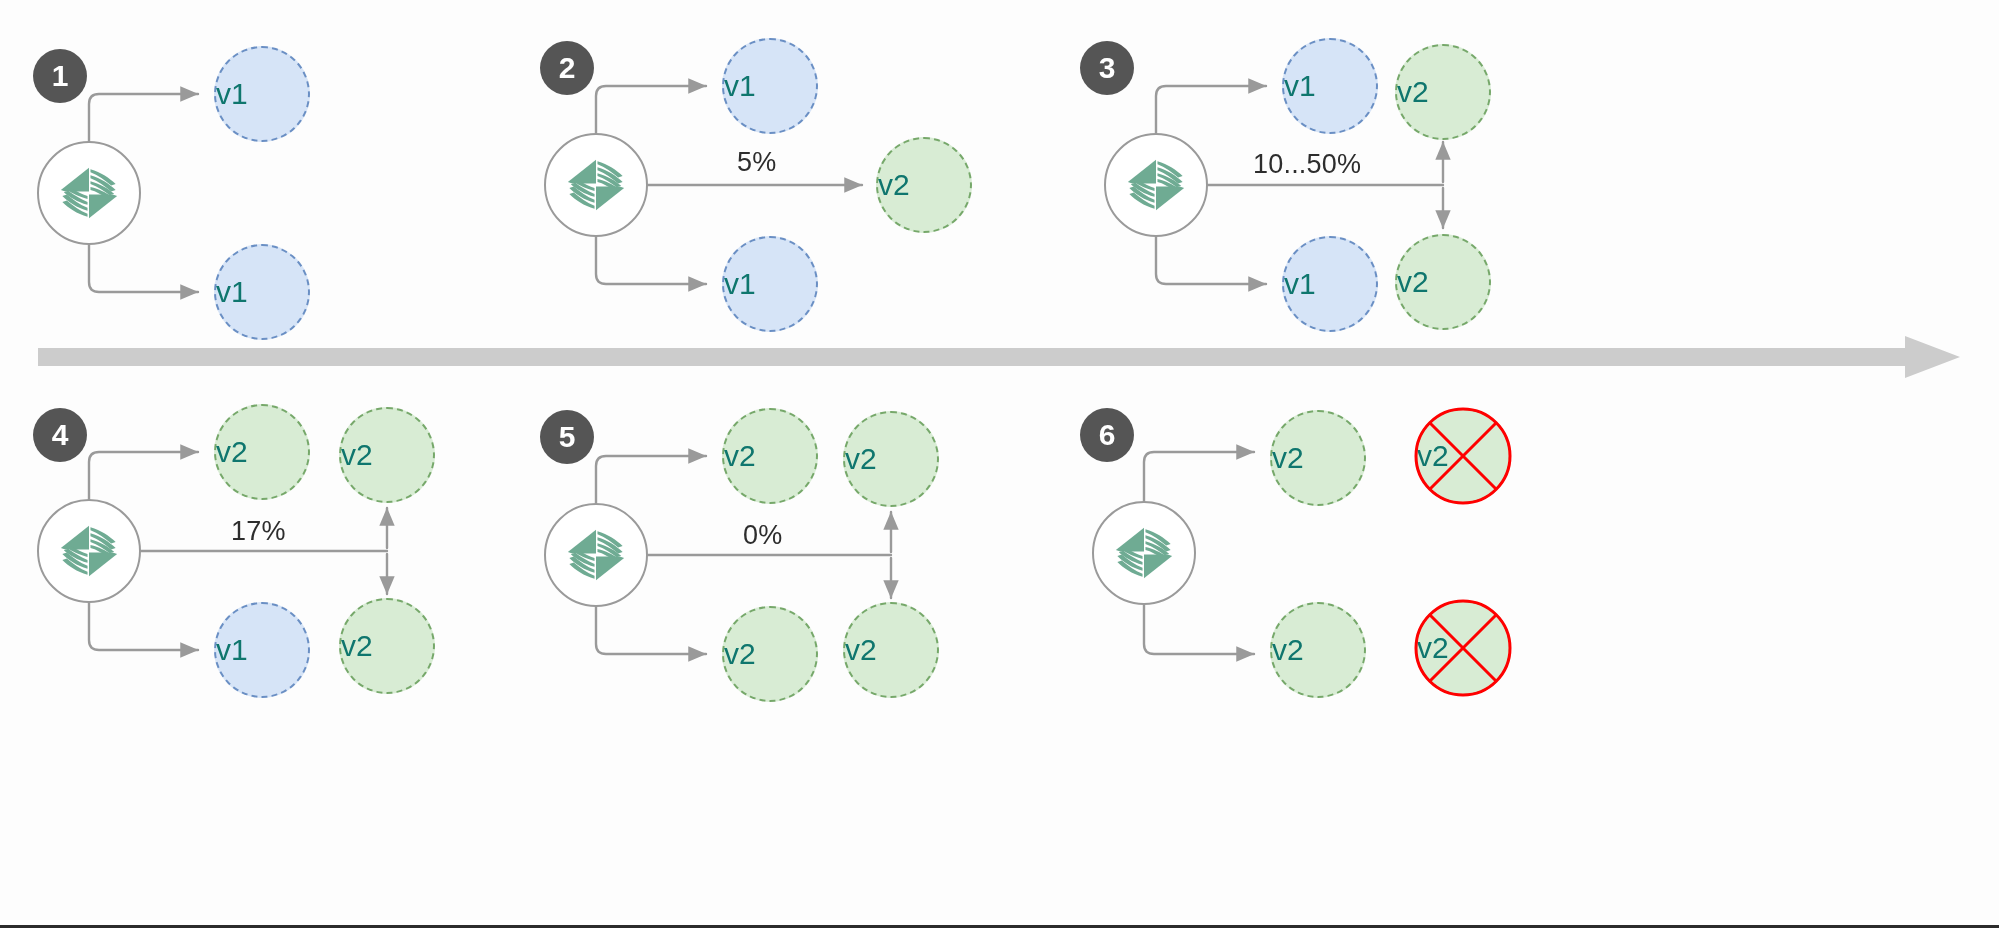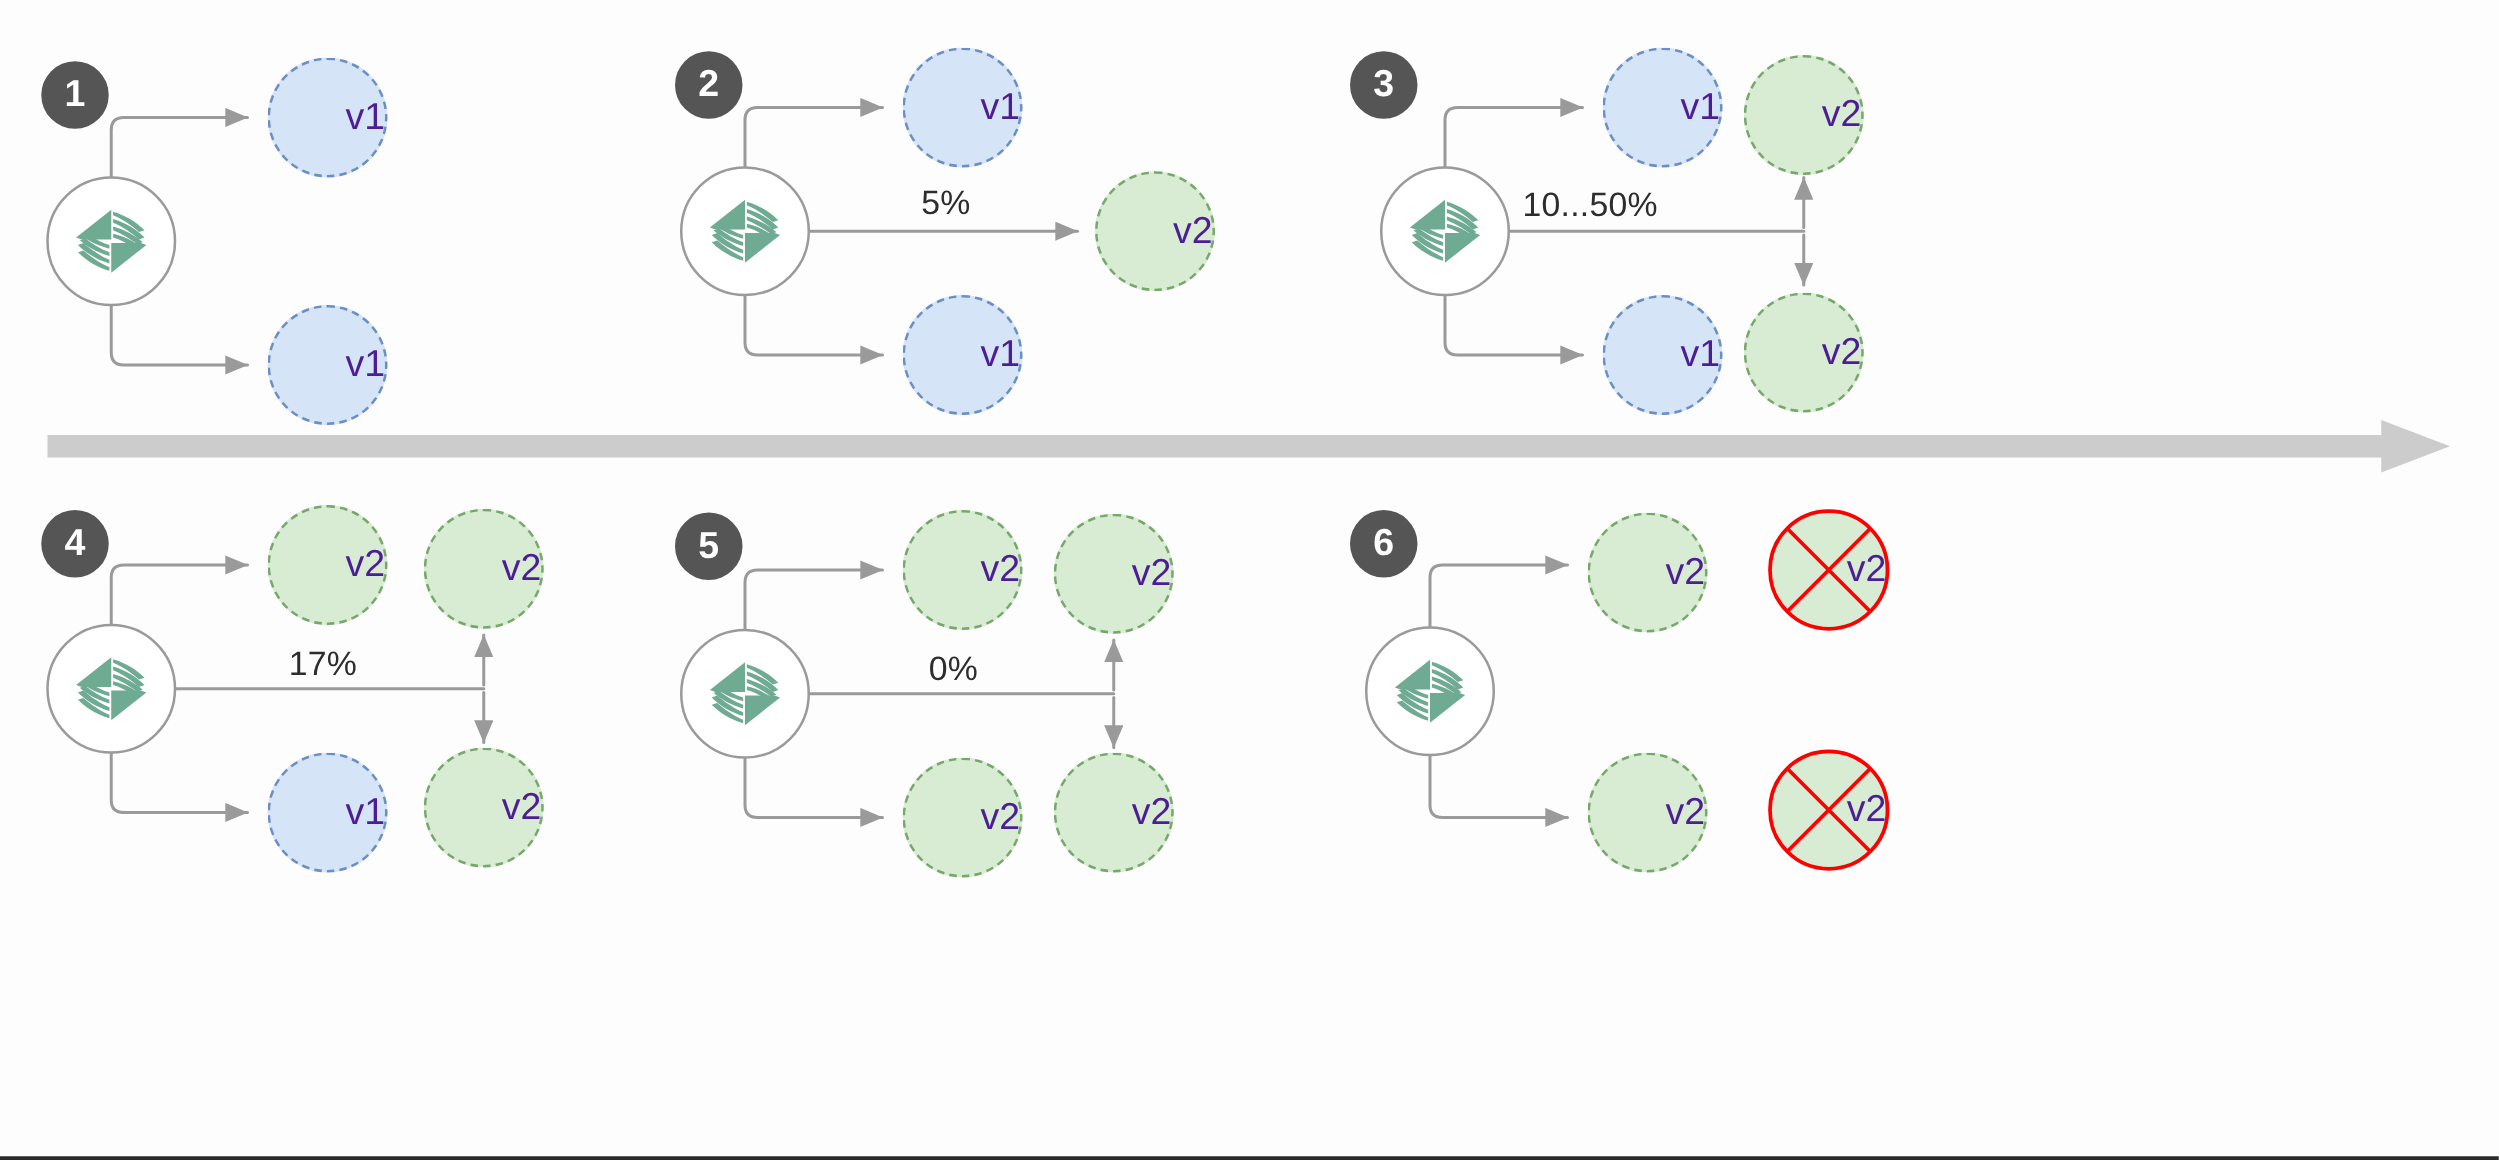--- a/index.html
+++ b/index.html
@@ -15,22 +15,22 @@
     position:absolute;width:54px;height:54px;border-radius:50%;
     background:#555555;color:#ffffff;
     display:flex;align-items:center;justify-content:center;
     font-size:30px;font-weight:bold;line-height:1;
     box-sizing:border-box;
   }
 
   
   .node{
     position:absolute;width:96px;height:96px;border-radius:50%;
-    display:flex;align-items:center;justify-content:flex-end;
-    font-size:30px;color:#4c1d95;box-sizing:border-box;
+    display:flex;align-items:center;justify-content:flex-start;
+    font-size:30px;color:#0f766e;box-sizing:border-box;
   }
   .node.v1{background:#d6e4f7;border:2.5px dashed #6a8fc4;}
   .node.v2{background:#d8ecd4;border:2.5px dashed #76a86a;}
   .node .lbl{pointer-events:none;}
 
   
   .killed{position:absolute;width:100px;height:100px;left:-4px;top:-4px;overflow:visible;}
 
   
   .src{
@@ -184,21 +184,21 @@
   </div>
   <div class="node v1" style="left:1282px;top:236px;">
     <span class="lbl">v1</span>
   </div>
   <div class="node v2" style="left:1395px;top:44px;">
     <span class="lbl">v2</span>
   </div>
   <div class="node v2" style="left:1395px;top:234px;">
     <span class="lbl">v2</span>
   </div>
-  <div class="pct" style="left:1218px;top:149px;">10...50%</div>
+  <div class="pct" style="left:1253px;top:149px;">10...50%</div>
 
   <div class="badge" style="left:33px;top:408px;">
     <span>4</span>
   </div>
   <div class="src" style="left:37px;top:499px;">
     <svg viewBox="0 0 100 100" xmlns="http://www.w3.org/2000/svg">
       <g fill="#6fab93">
         <path d="M12,46 L50,16 L50,48 L18,48 Z"></path>
         <path d="M52,18 C66,22 78,30 86,38 L80,40 C72,33 62,26 52,22 Z"></path>
         <path d="M52,26 C66,30 78,38 86,46 L80,48 C72,41 62,34 52,30 Z"></path>

